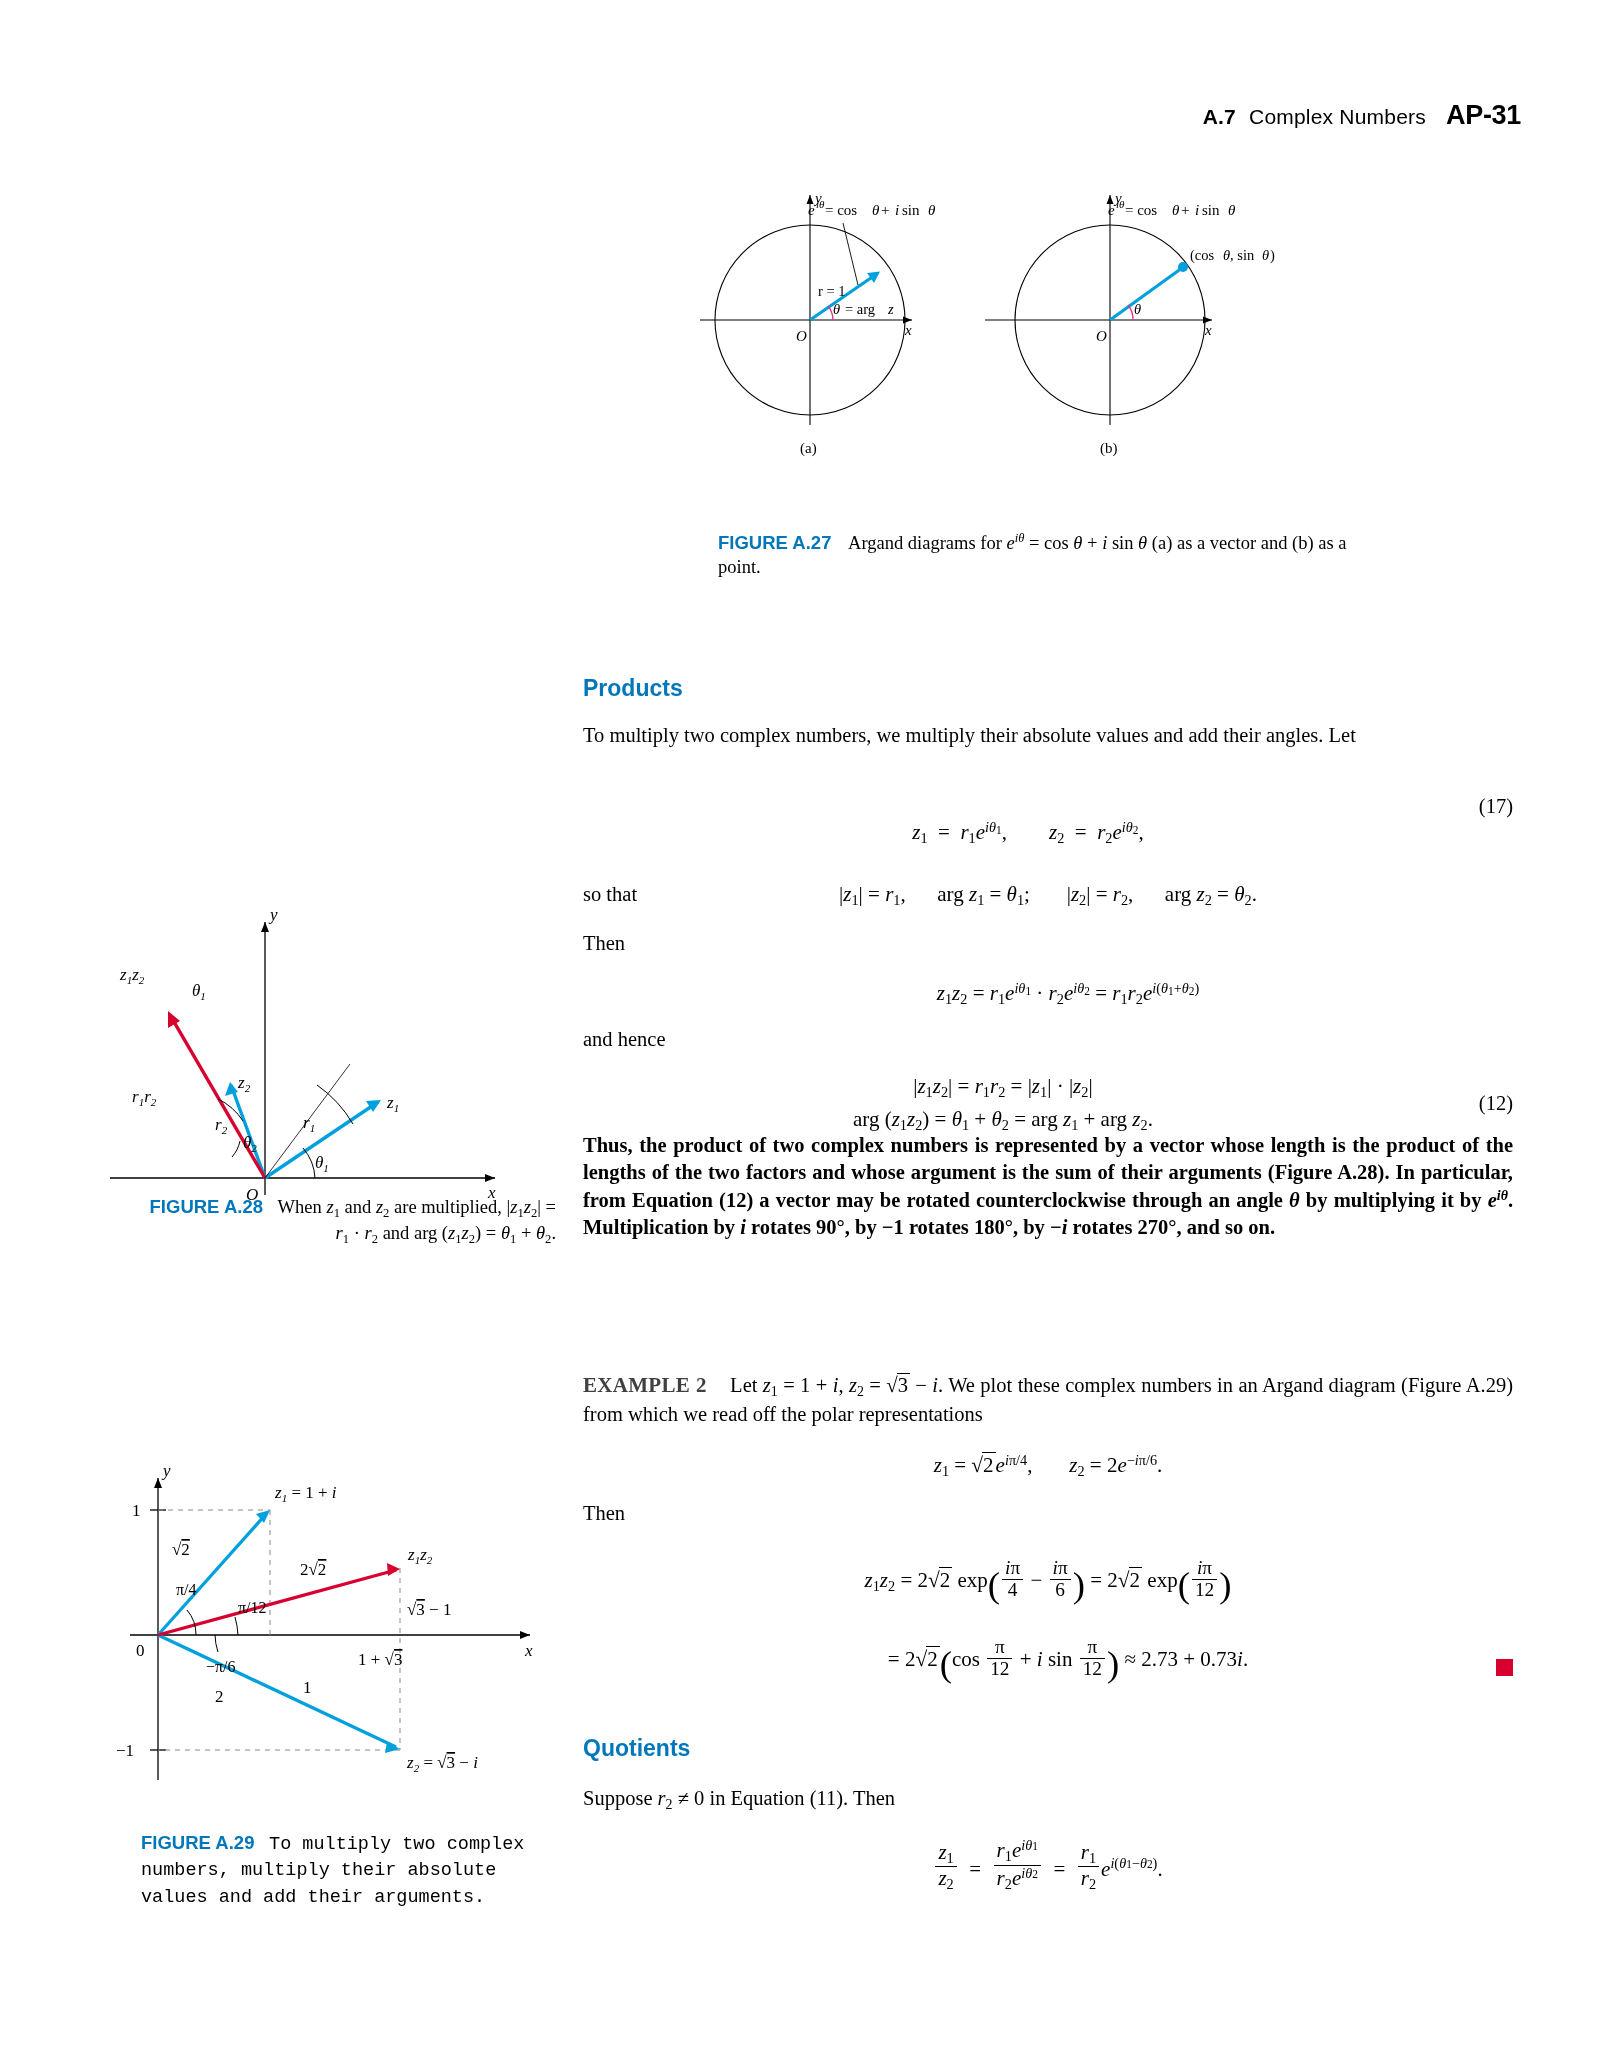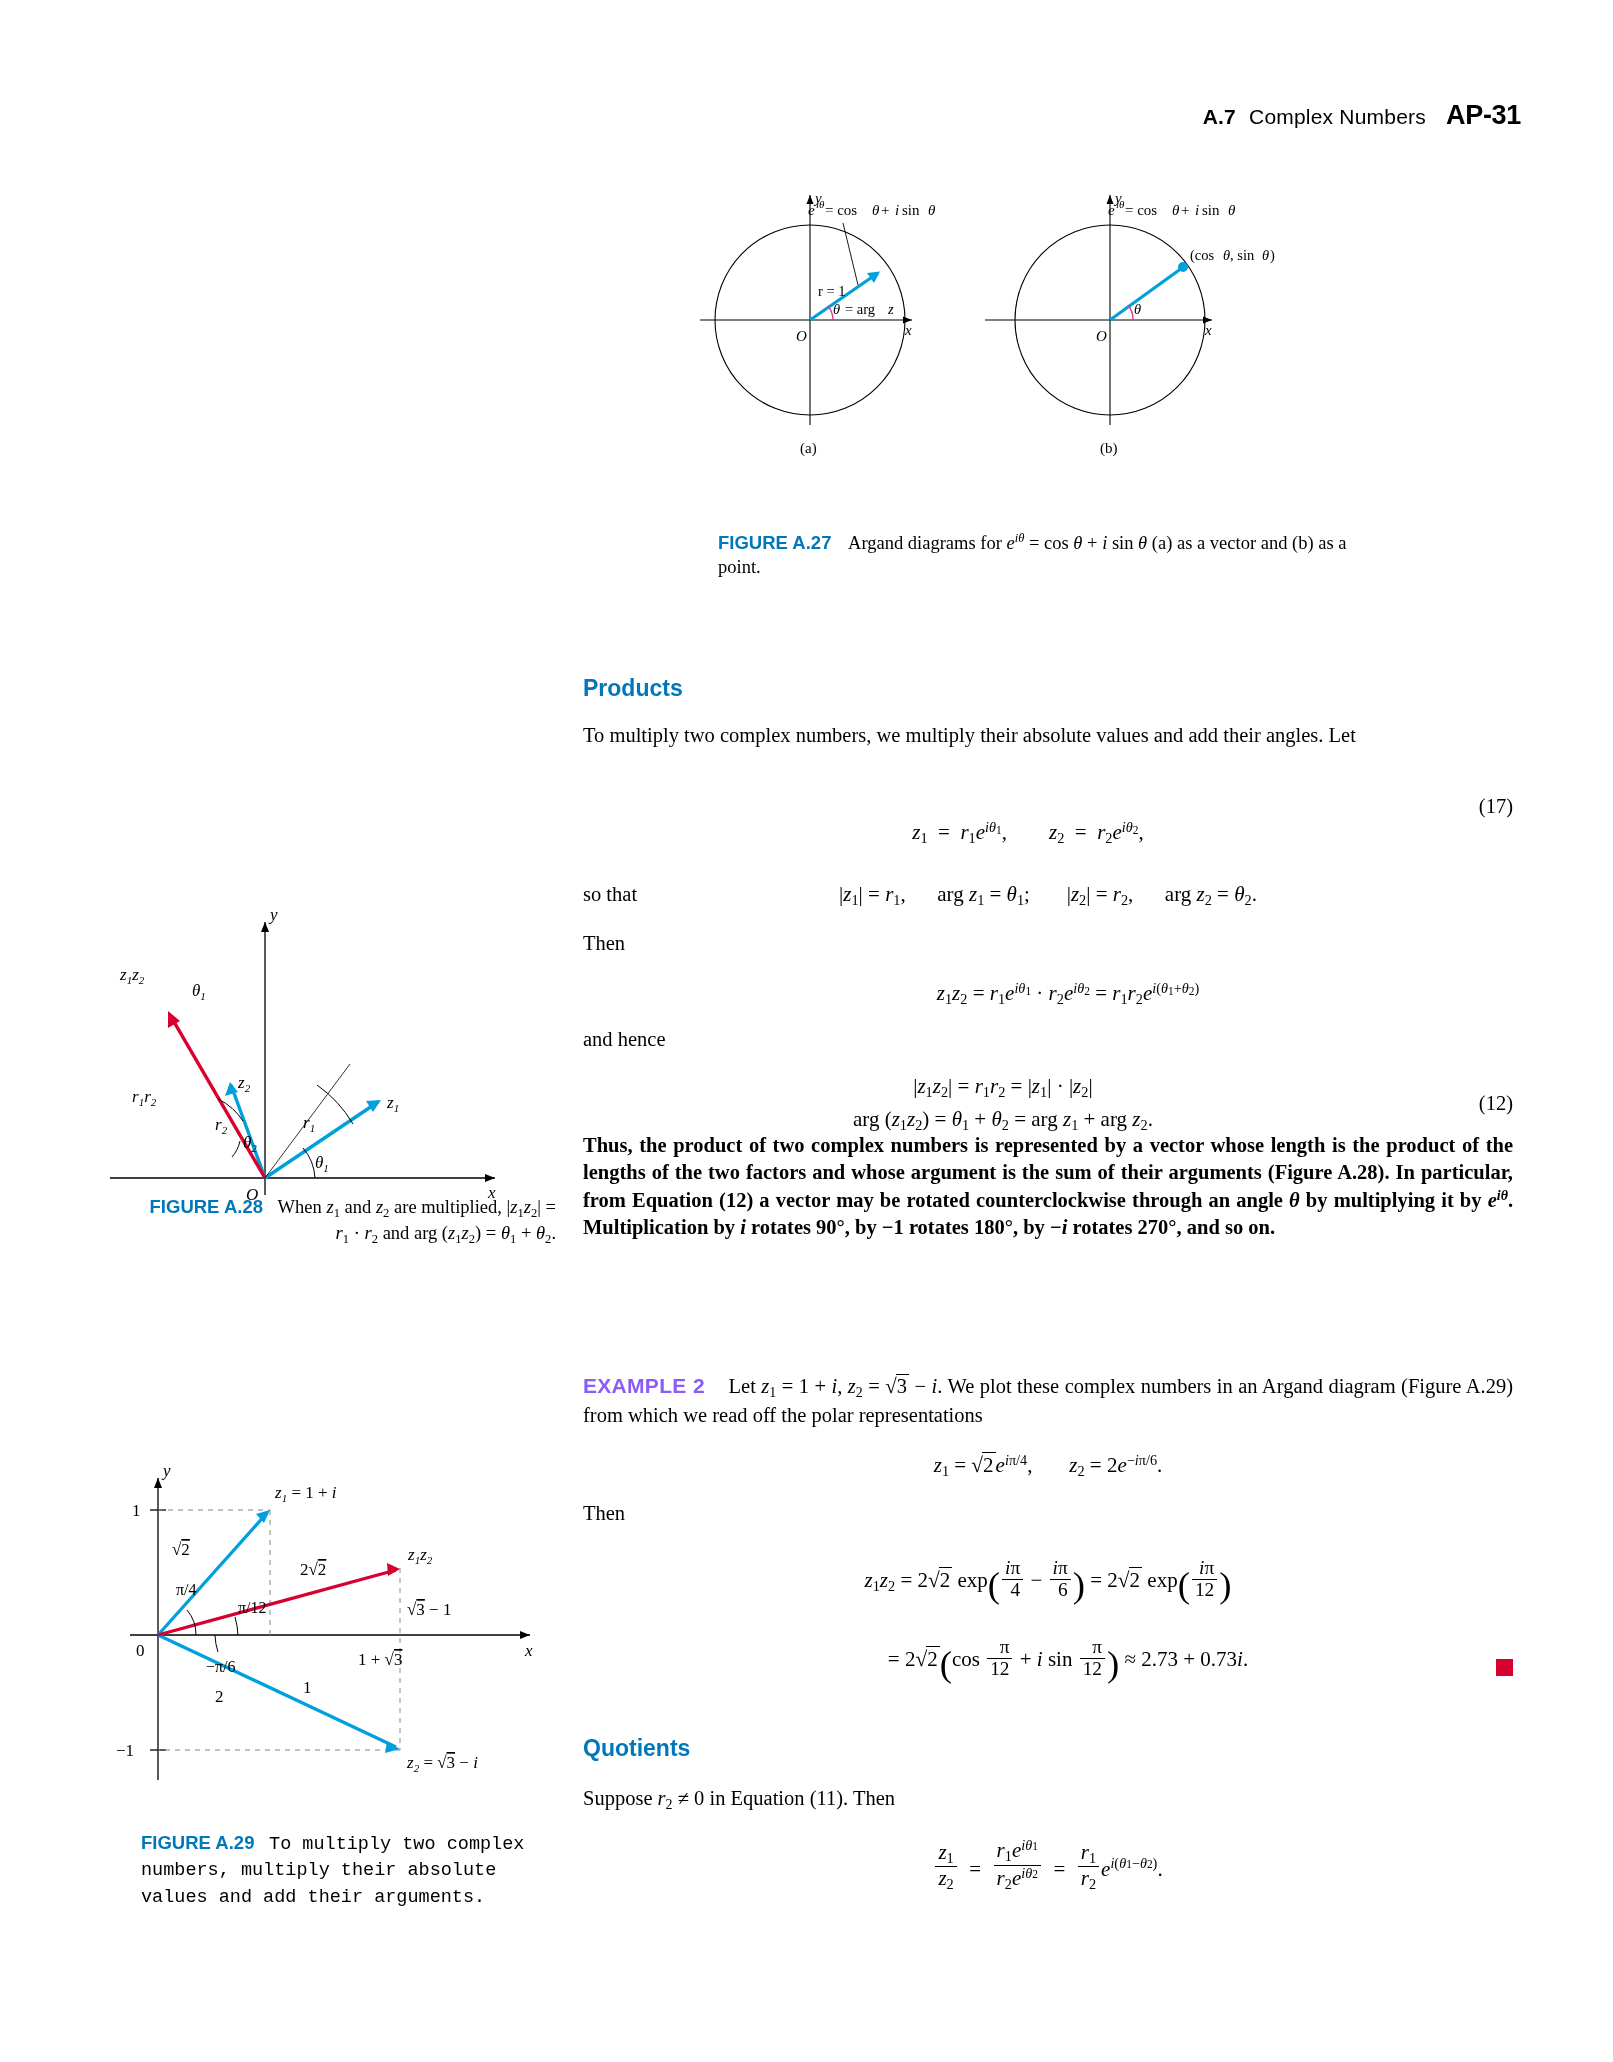--- a/index.html
+++ b/index.html
@@ -57,22 +57,22 @@
     line-height: 1.32;
     text-align: left;
   }
   .fig-label {
     color: #0077bb;
     font-family: "Liberation Sans", sans-serif;
     font-weight: bold;
     font-size: 18.5px;
   }
   .ex-label {
-    color: #8b5cf6;
-    font-family: Liberation Sans, sans-serif;
+    color: #404040;
+    font-family: Liberation Serif, serif;
     font-weight: bold;
     font-size: 21px;
     letter-spacing: .3px;
   }
   i.v { font-style: italic; }
   .sub { font-size: 0.68em; vertical-align: -0.28em; }
   .sup { font-size: 0.68em; vertical-align: 0.52em; }
   .eqno { float: right; }
   .eq {
     text-align: center;
@@ -82,21 +82,21 @@
   .sqrt {
     border-top: 1.2px solid #000;
     padding: 0 2px 0 1px;
     margin-left: -1px;
   }
   .radic { font-size: 1.02em; }
   
   .frac {
     display: inline-block;
     vertical-align: -0.45em;
-    text-align: right;
+    text-align: center;
     font-size: 0.92em;
     line-height: 1.08;
     margin: 0 2px;
   }
   .frac .num { display: block; padding: 0 3px; }
   .frac .den { display: block; border-top: 1.2px solid #000; padding: 0 3px; }
   .paren-big {
     display: inline-block;
     font-size: 1.75em;
     vertical-align: -0.27em;

